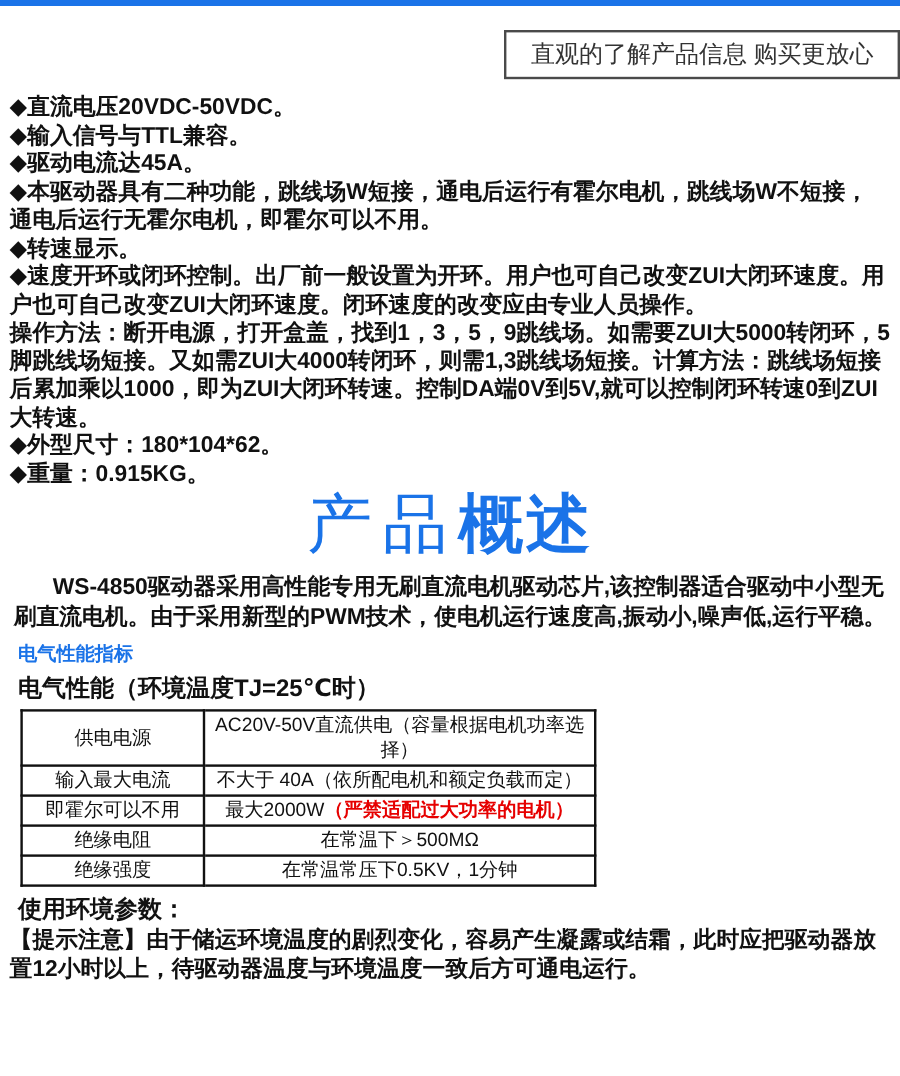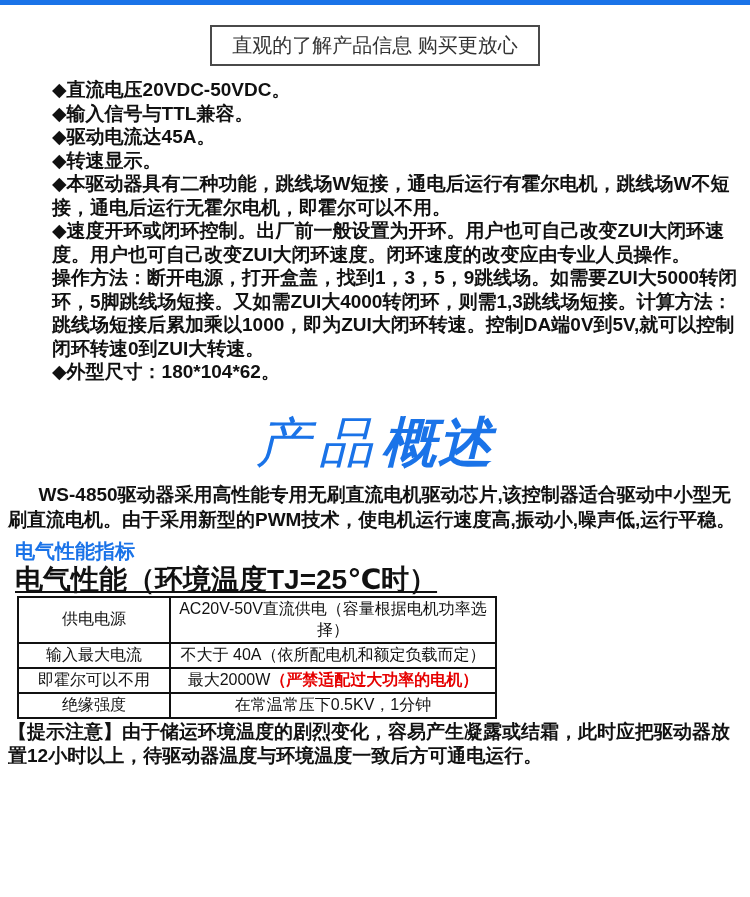--- a/index.html
+++ b/index.html
@@ -11,43 +11,43 @@
   *{box-sizing:border-box;margin:0;padding:0;}
   html,body{width:750px;}
   body{
     width:750px;height:897px;overflow:hidden;background:#ffffff;
     font-family:"Liberation Sans","DejaVu Sans",sans-serif;
     color:var(--ink);
   }
   .top-strip{width:750px;height:5px;background:var(--accent);}
   .title-block{text-align:center;}
   .features-head{margin-top:20px;}
-  .overview-head{margin-top:28px;font-style:italic;}
+  .overview-head{margin-top:0;}
   h1{font-size:54px;line-height:60px;color:var(--accent);font-weight:400;}
   .t-light{font-weight:400;letter-spacing:9px;}
   .t-bold{font-weight:800;letter-spacing:2px;}
-  .tagline-wrap{text-align:center;margin-top:0;}
+  .tagline-wrap{text-align:right;margin-top:0;}
   .tagline{
     display:inline-block;border:2px solid var(--box-border);
     padding:5px 20px;font-size:20px;color:#333333;font-weight:400;
   }
-  .features{margin-top:12px;padding:0 8px;margin-left:44px;}
+  .features{margin-top:12px;padding:0 8px;}
   .feat{
     font-size:19px;line-height:23.5px;font-weight:700;color:var(--ink);
     text-align:left;word-break:break-all;
   }
   .overview-para{
     margin:10px 8px 0;font-size:19px;line-height:25px;font-weight:700;
-    text-indent:1.6em;word-break:break-all;
+    text-indent:1.6em;word-break:break-all;text-align:center;
   }
   .elec-heading{
-    margin:8px 0 0 15px;font-size:20px;line-height:22px;
+    margin:8px 0 0 15px;font-size:16px;line-height:22px;
     color:var(--accent);font-weight:800;
   }
-  .elec-sub{margin:5px 0 0 15px;font-size:28px;line-height:25px;font-weight:700;text-decoration:underline;}
+  .elec-sub{margin:5px 0 0 15px;font-size:20px;line-height:25px;font-weight:700;}
   .spec-table{
     margin:4px 0 0 17px;border-collapse:collapse;width:480px;table-layout:fixed;
   }
   .spec-table td{
     border:2px solid #111111;height:14px;text-align:center;vertical-align:middle;
     font-size:16px;font-weight:400;color:#111111;padding:1px 2px;
   }
   .spec-table .k{width:152px;border-radius:17px;}
   .alert{color:var(--alert);font-weight:800;}
   .env-heading{margin:7px 0 0 15px;font-size:20px;line-height:25px;font-weight:700;}
@@ -66,25 +66,26 @@
   <header class="title-block features-head">
     <div class="tagline-wrap">
       <div class="tagline"><span>直观的了解产品信息 购买更放心</span></div>
     </div>
   </header>
 
   <section class="features">
     <p class="feat">◆直流电压20VDC-50VDC。</p>
     <p class="feat">◆输入信号与TTL兼容。</p>
     <p class="feat">◆驱动电流达45A。</p>
+    <p class="feat">◆本驱动器具有二种功能，跳线场W短接，通电后运行有霍尔电机，跳线场W不短接，通电后运行无霍尔电机，即霍尔可以不用。</p>
     <p class="feat">◆转速显示。</p>
-    <p class="feat">◆本驱动器具有二种功能，跳线场W短接，通电后运行有霍尔电机，跳线场W不短接，通电后运行无霍尔电机，即霍尔可以不用。</p>
     <p class="feat">◆速度开环或闭环控制。出厂前一般设置为开环。用户也可自己改变ZUI大闭环速度。用户也可自己改变ZUI大闭环速度。闭环速度的改变应由专业人员操作。</p>
     <p class="feat">操作方法：断开电源，打开盒盖，找到1，3，5，9跳线场。如需要ZUI大5000转闭环，5脚跳线场短接。又如需ZUI大4000转闭环，则需1,3跳线场短接。计算方法：跳线场短接后累加乘以1000，即为ZUI大闭环转速。控制DA端0V到5V,就可以控制闭环转速0到ZUI大转速。</p>
     <p class="feat">◆外型尺寸：180*104*62。</p>
+    <p class="feat">◆重量：0.915KG。</p>
   </section>
 
   <header class="title-block overview-head">
     <h1><span class="t-light">产品</span><span class="t-bold">概述</span></h1>
   </header>
 
   <section>
     <p class="overview-para">WS-4850驱动器采用高性能专用无刷直流电机驱动芯片,该控制器适合驱动中小型无刷直流电机。由于采用新型的PWM技术，使电机运行速度高,振动小,噪声低,运行平稳。</p>
   </section>
 
@@ -99,24 +100,29 @@
         </tr>
         <tr>
           <td class="k">输入最大电流</td>
           <td class="v">不大于 40A（依所配电机和额定负载而定）</td>
         </tr>
         <tr>
           <td class="k">即霍尔可以不用</td>
           <td class="v"><span>最大2000W</span><span class="alert">（严禁适配过大功率的电机）</span></td>
         </tr>
         <tr>
+          <td class="k">绝缘电阻</td>
+          <td class="v">在常温下＞500MΩ</td>
+        </tr>
+        <tr>
           <td class="k">绝缘强度</td>
           <td class="v">在常温常压下0.5KV，1分钟</td>
         </tr>
       </tbody>
     </table>
   </section>
 
   <section>
+    <p class="env-heading">使用环境参数：</p>
     <p class="env-note">【提示注意】由于储运环境温度的剧烈变化，容易产生凝露或结霜，此时应把驱动器放置12小时以上，待驱动器温度与环境温度一致后方可通电运行。</p>
   </section>
 
 </div>
 
 </body></html>

